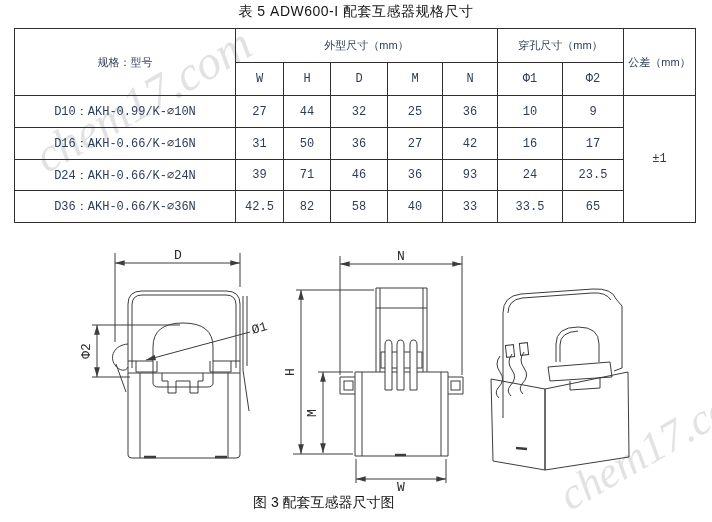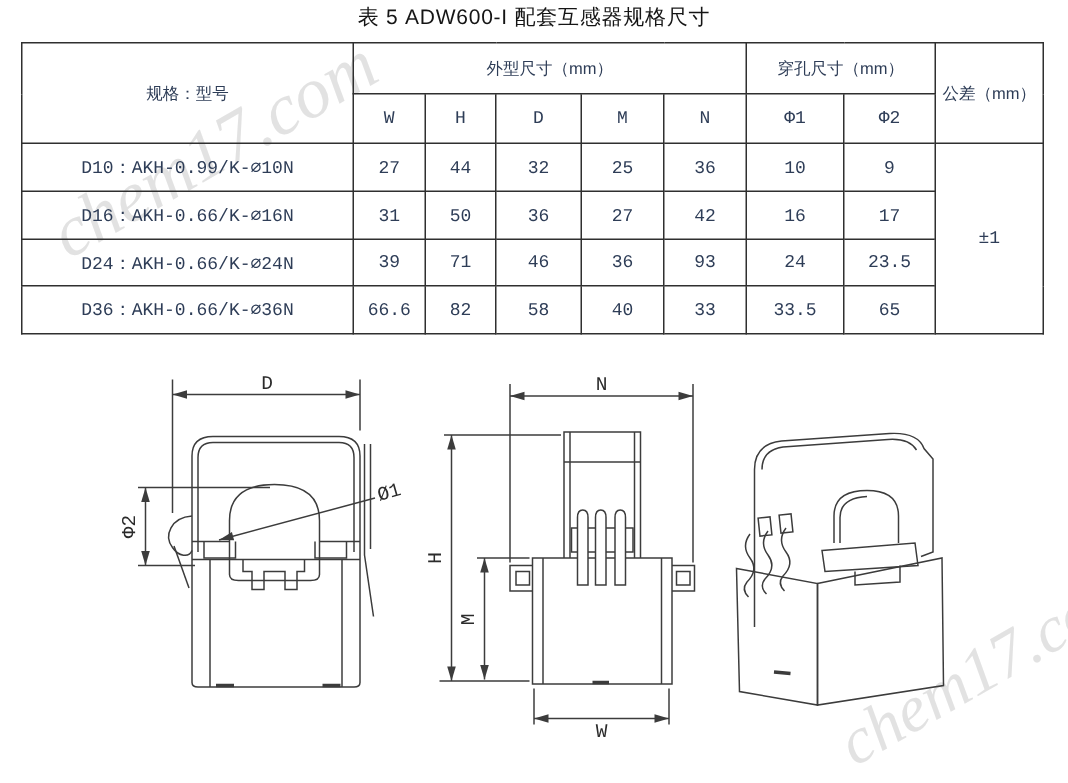--- a/index.html
+++ b/index.html
@@ -89,21 +89,21 @@
         <td>39</td>
         <td>71</td>
         <td>46</td>
         <td>36</td>
         <td>93</td>
         <td>24</td>
         <td>23.5</td>
       </tr>
       <tr style="height:32px">
         <td>D36：AKH-0.66/K-∅36N</td>
-        <td>66.6</td>
+        <td>42.5</td>
         <td>82</td>
         <td>58</td>
         <td>40</td>
         <td>33</td>
         <td>33.5</td>
         <td>65</td>
       </tr>
     </tbody>
   </table>
 
@@ -220,14 +220,15 @@
       <rect class="ln2" x="506" y="345" width="8" height="12" transform="rotate(-6 510 351)"></rect>
       <rect class="ln2" x="520" y="343" width="8" height="12" transform="rotate(-6 524 349)"></rect>
       <path class="ln" d="M500,356 Q494,364 500,372 Q506,380 498,388 Q494,393 499,398"></path>
       <path class="ln" d="M512,354 Q506,362 512,370 Q518,378 510,386 Q506,391 511,396"></path>
       <path class="ln" d="M524,352 Q518,360 524,368 Q530,376 522,384 Q518,389 523,394"></path>
 
       <path class="thick" d="M516,448 L527,449"></path>
     </g>
   </svg>
 
+  <div id="figure-caption">图 3 配套互感器尺寸图</div>
 
 </div>
 
 </body></html>

